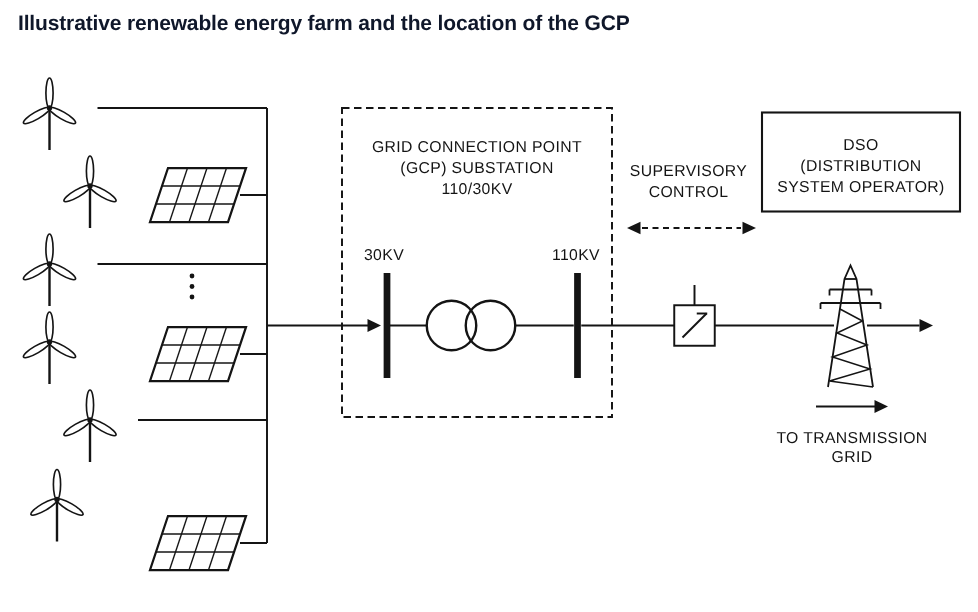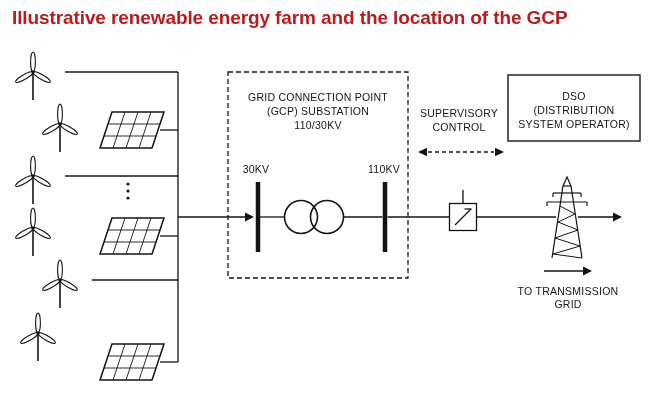--- a/index.html
+++ b/index.html
@@ -9,23 +9,23 @@
     height: 408px;
     background: #ffffff;
     font-family: "Liberation Sans", sans-serif;
     overflow: hidden;
   }
   #title {
     position: absolute;
     top: 7px;
     left: 12px;
     margin: 0;
-    font-size: 19px;
+    font-size: 14px;
     font-weight: bold;
-    color: #b91c1c;
+    color: #0f172a;
     letter-spacing: -0.1px;
   }
   svg { position: absolute; top: 0; left: 0; }
   .lbl {
     font-family: "Liberation Sans", sans-serif;
     font-size: 10.5px;
     fill: #141414;
     letter-spacing: 0.25px;
   }
 </style>

